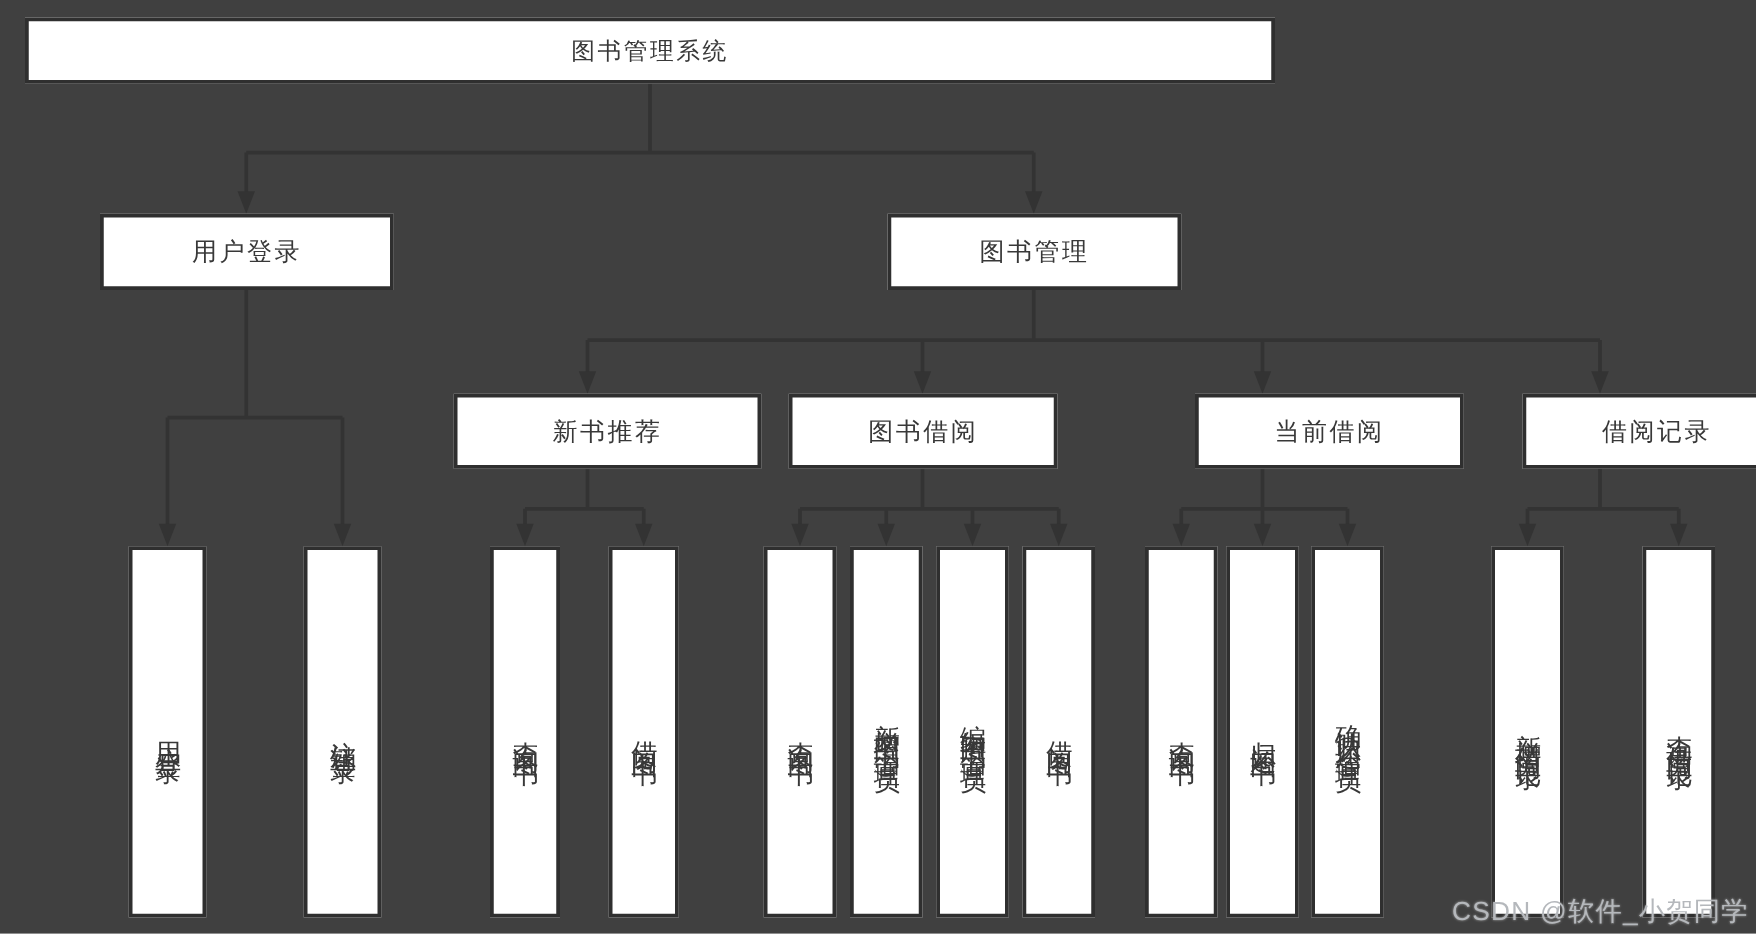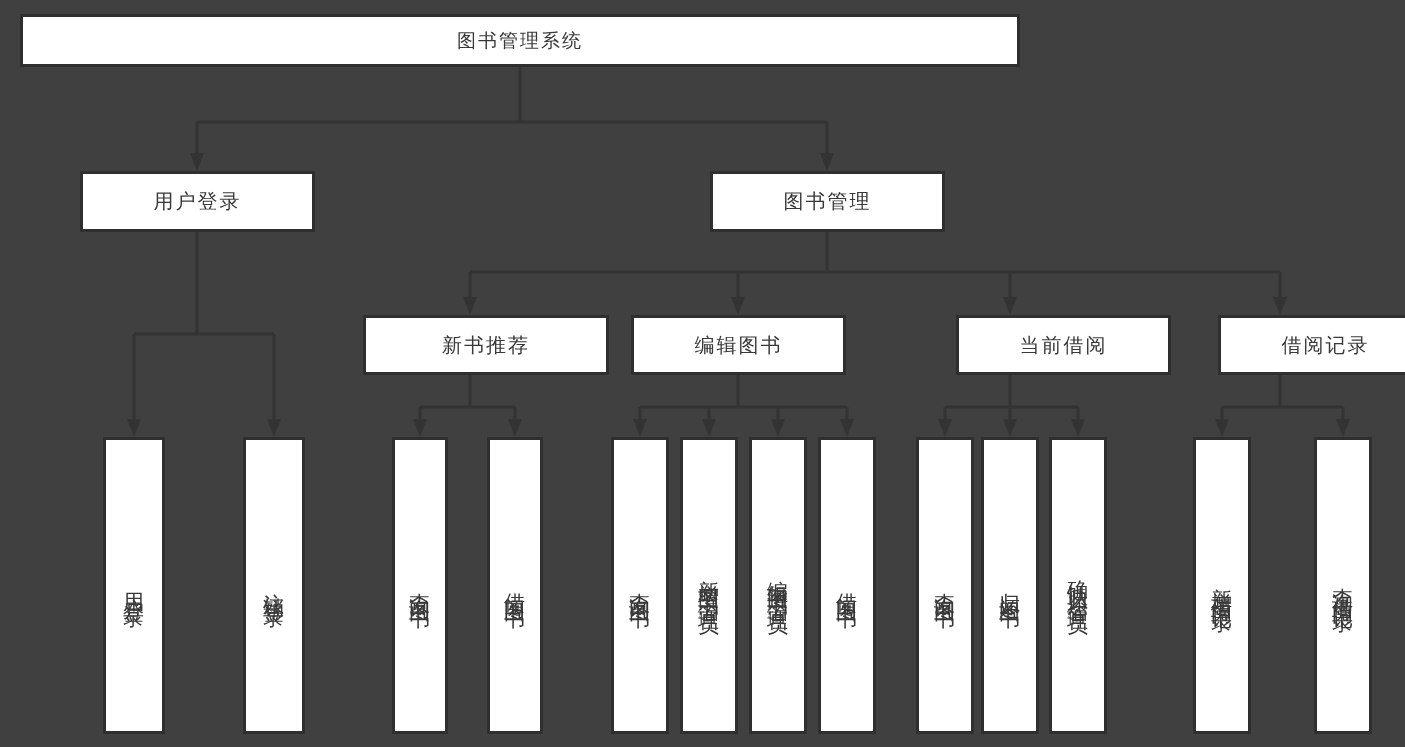--- a/index.html
+++ b/index.html
@@ -103,21 +103,21 @@
     <span class="h-label">用户登录</span>
   </div>
   <div class="box" style="left:710px;top:171px;width:235px;height:61px;">
     <span class="h-label">图书管理</span>
   </div>
 
   <div class="box" style="left:363px;top:315px;width:246px;height:60px;">
     <span class="h-label">新书推荐</span>
   </div>
   <div class="box" style="left:631px;top:315px;width:215px;height:60px;">
-    <span class="h-label">编辑图书</span>
+    <span class="h-label">图书借阅</span>
   </div>
   <div class="box" style="left:956px;top:315px;width:215px;height:60px;">
     <span class="h-label">当前借阅</span>
   </div>
   <div class="box" style="left:1218px;top:315px;width:215px;height:60px;justify-content:center;">
     <span class="h-label">借阅记录</span>
   </div>
 
   <div class="box" style="left:103px;top:437px;width:62px;height:297px;">
     <span class="v-label">用户登录</span>
@@ -156,14 +156,15 @@
     <span class="v-label">确认归还（管理员）</span>
   </div>
 
   <div class="box" style="left:1193px;top:437px;width:58px;height:297px;">
     <span class="v-label">新增借阅记录</span>
   </div>
   <div class="box" style="left:1314px;top:437px;width:58px;height:297px;">
     <span class="v-label">查询借阅记录</span>
   </div>
 
+  <div id="watermark">CSDN @软件_小贺同学</div>
 
 </div>
 
 </body></html>

